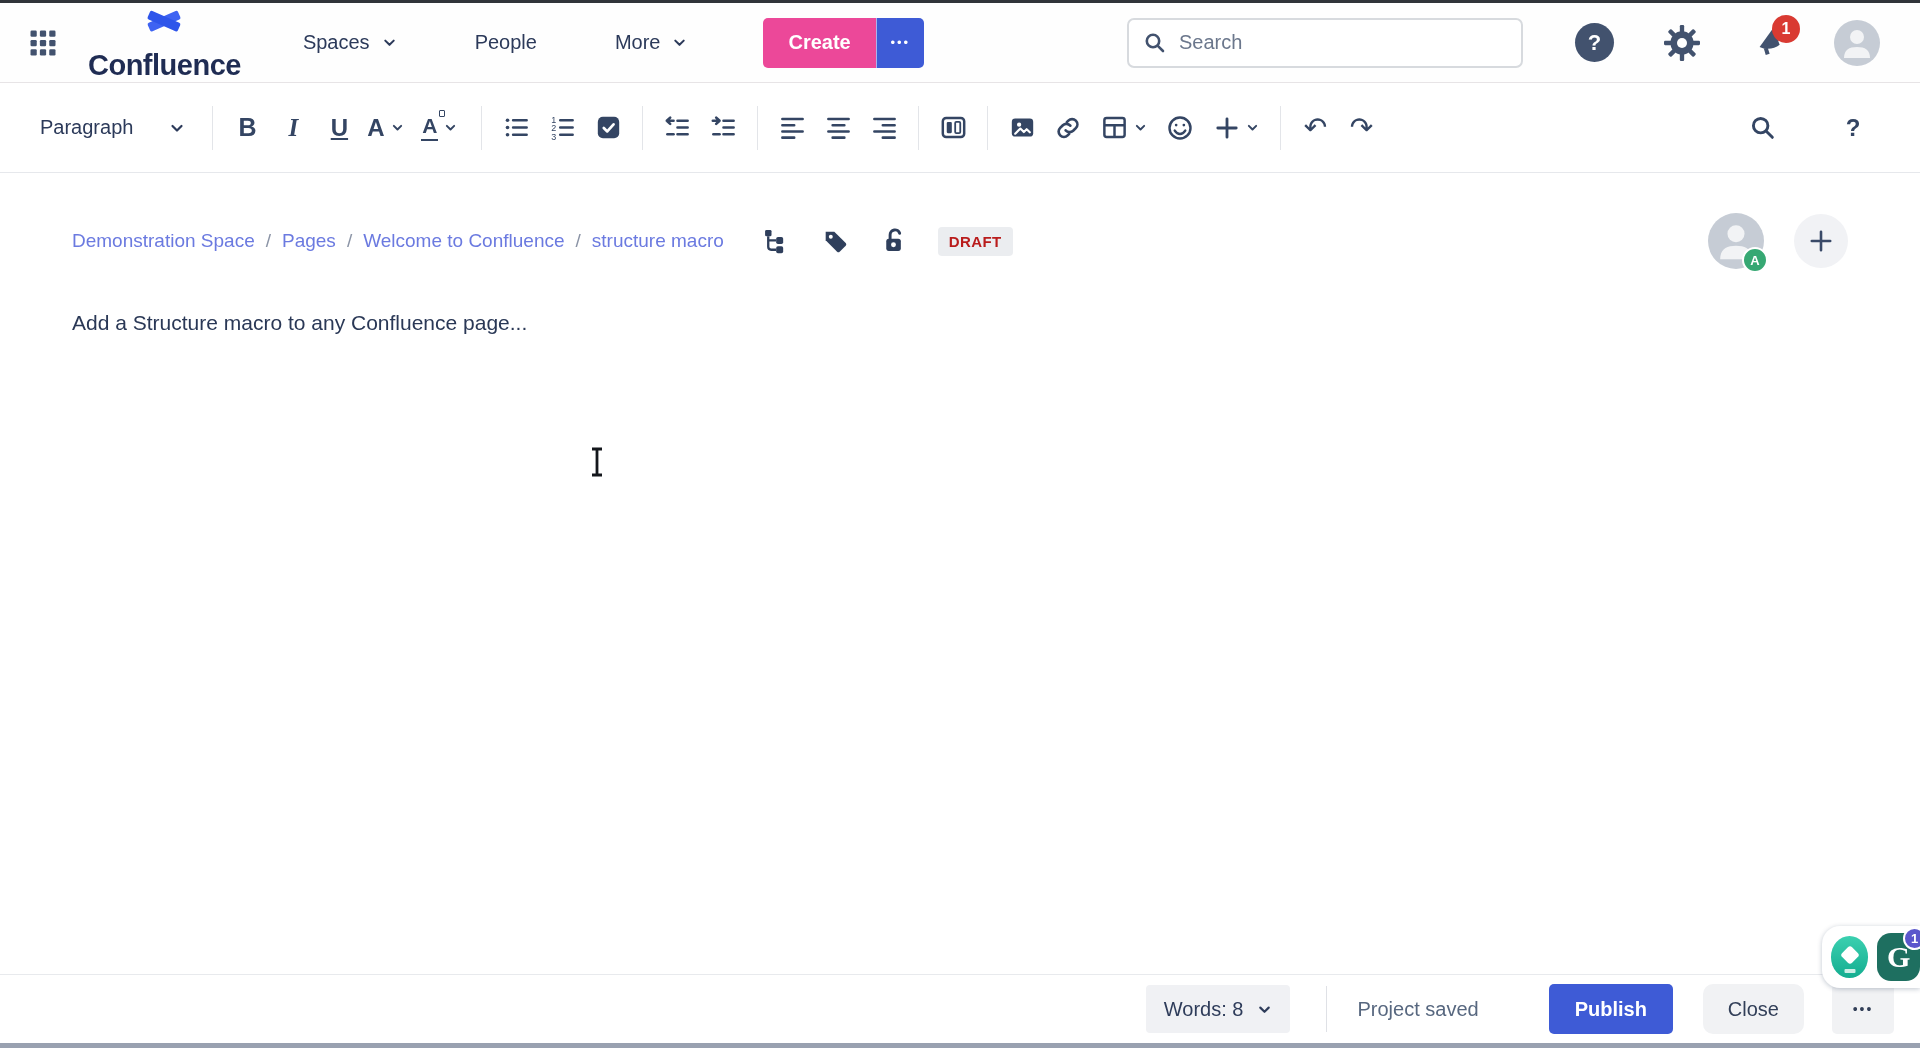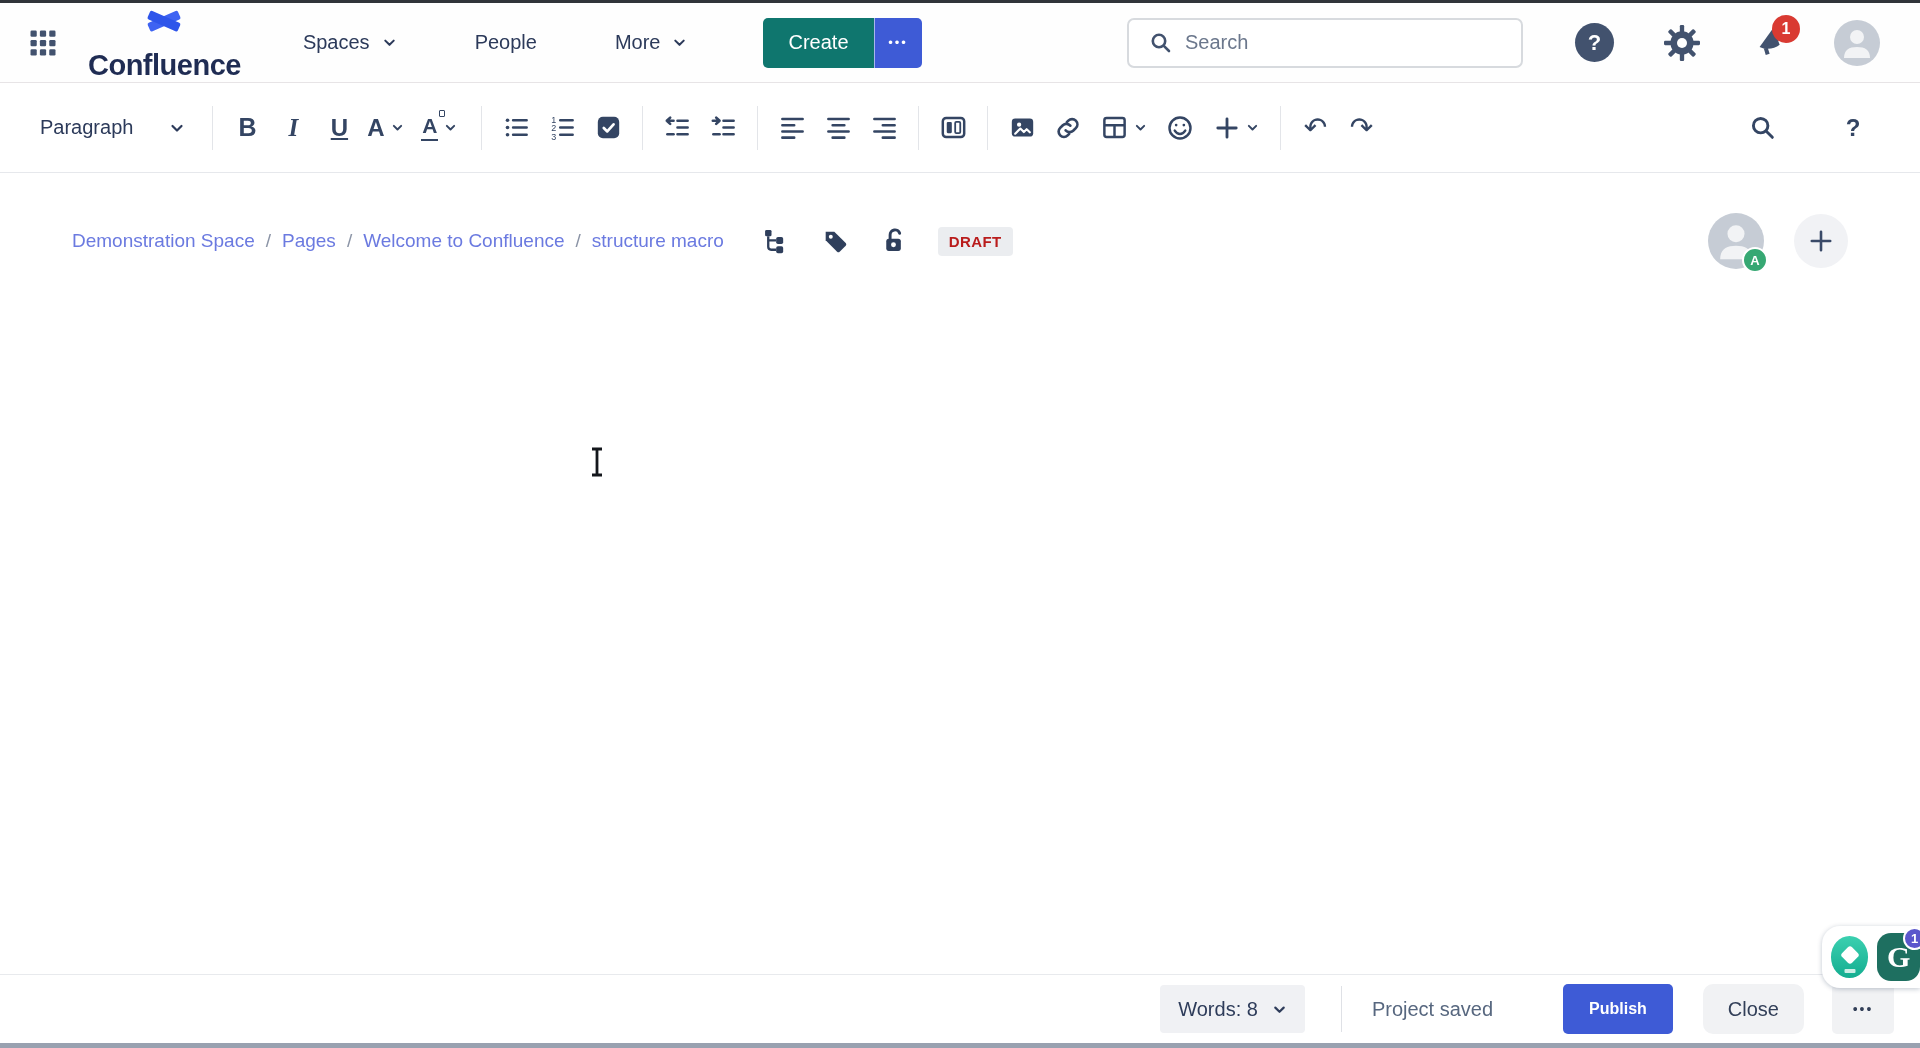--- a/index.html
+++ b/index.html
@@ -15,31 +15,31 @@
     height:80px; background:#fefefe; border-bottom:1px solid #e7e4e6;
     display:flex; align-items:center; padding:0 40px 0 26px;
   }
   .appswitcher { width:34px; height:34px; display:flex; align-items:center; justify-content:center; cursor:pointer; }
   .logo { display:flex; align-items:center; gap:10px; margin-left:28px; cursor:pointer;flex-direction:column; }
   .logo-text { font-size:29px; font-weight:600; color:#1f2c53; letter-spacing:-0.5px; }
   .topnav { display:flex; align-items:center; margin-left:62px; gap:78px; }
   .topnav-item { font-size:20px; color:#2c3a5a; display:flex; align-items:center; gap:12px; cursor:pointer; white-space:nowrap; }
   .create-wrap { display:flex; margin-left:76px; }
   .btn-create {
-    background:#0f766e; color:#fff; font-size:20px; font-weight:400;
+    background:#ec4899; color:#fff; font-size:20px; font-weight:700;
     height:50px; padding:0 25px; border:none; border-radius:5px 0 0 5px; cursor:pointer;
   }
   .btn-create-more {
     background:#3e5bd6; color:#fff; height:50px; width:48px; border:none;
     border-left:1px solid rgba(255,255,255,.55); border-radius:0 5px 5px 0;
     font-size:13px; letter-spacing:2px; cursor:pointer;
   }
   .search-box {
     margin-left:auto; width:396px; height:50px; border:2px solid #d7dade; border-radius:7px;
-    display:flex; align-items:center; padding:0 20px; background:#fff;
+    display:flex; align-items:center; padding:0 14px; background:#fff;
   }
   .search-box input {
     border:none; outline:none; font-size:20px; color:#253858; width:100%;
     font-family:"Liberation Sans",sans-serif; margin-left:12px;
   }
   .search-box input::placeholder { color:#6b778c; }
   .topbar-icons { display:flex; align-items:center; gap:48px; margin-left:52px; }
   .round-help { width:39px; height:39px; border-radius:50%; background:#42526e; color:#fff;
     display:flex; align-items:center; justify-content:center; font-size:22px; font-weight:700; cursor:pointer; }
   .notif { position:relative; cursor:pointer; }
@@ -103,21 +103,21 @@
   .footer-inner { margin-left:auto; display:flex; align-items:center; }
   .btn-words {
     background:#f0f1f4; border:none; border-radius:4px; height:48px; padding:0 18px;
     font-size:20px; color:#2e3c5a; display:flex; align-items:center; gap:14px; cursor:pointer;
     font-family:"Liberation Sans",sans-serif;
   }
   .foot-sep { width:1px; height:46px; background:#dfe1e6; margin:0 30px 0 36px; }
   .status-text { font-size:20px; color:#57677f; margin-right:70px; }
   .btn-publish {
     background:#3e5bd6; color:#fff; border:none; border-radius:5px; height:50px; padding:0 26px;
-    font-size:16px; font-weight:600; cursor:pointer; font-family:"Liberation Sans",sans-serif;
+    font-size:20px; font-weight:600; cursor:pointer; font-family:"Liberation Sans",sans-serif;
   }
   .btn-close {
     background:#f1f2f4; color:#323f58; border:none; border-radius:10px; height:50px; padding:0 25px;
     font-size:20px; cursor:pointer; margin-left:30px; font-family:"Liberation Sans",sans-serif;
   }
   .btn-foot-more {
     background:#f1f2f4; color:#323f58; border:none; border-radius:5px; height:50px; width:62px;
     font-size:14px; letter-spacing:2px; cursor:pointer; margin-left:28px;
   }
   .bottom-strip { position:absolute; left:0; right:0; bottom:0; height:5px; background:#99a1b0; }
@@ -443,20 +443,21 @@
         <span class="badge-a">A</span>
       </div>
       <div class="plus-circle">
         <svg width="26" height="26" viewBox="0 0 24 24" fill="none" stroke="#3a4a68" stroke-width="2.4" stroke-linecap="round">
             <path d="M12 3.5 V20.5 M3.5 12 H20.5"></path>
           </svg>
       </div>
     </div>
   </div>
 
+  <p class="page-body">Add a Structure macro to any Confluence page...</p>
 </main>
 
 <div class="text-cursor">
   <svg width="20" height="32" viewBox="0 0 20 32" fill="none" stroke="#14171c" stroke-width="2.8">
     <path d="M4 3 H14 M4 29 H14 M9 3 V29"></path>
   </svg>
 </div>
 
 <footer class="footer">
   <div class="footer-inner">

